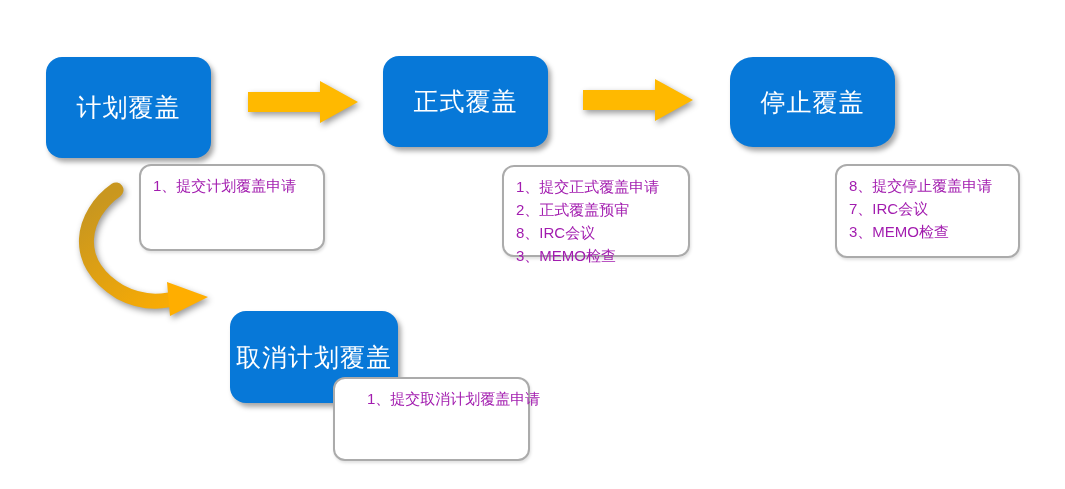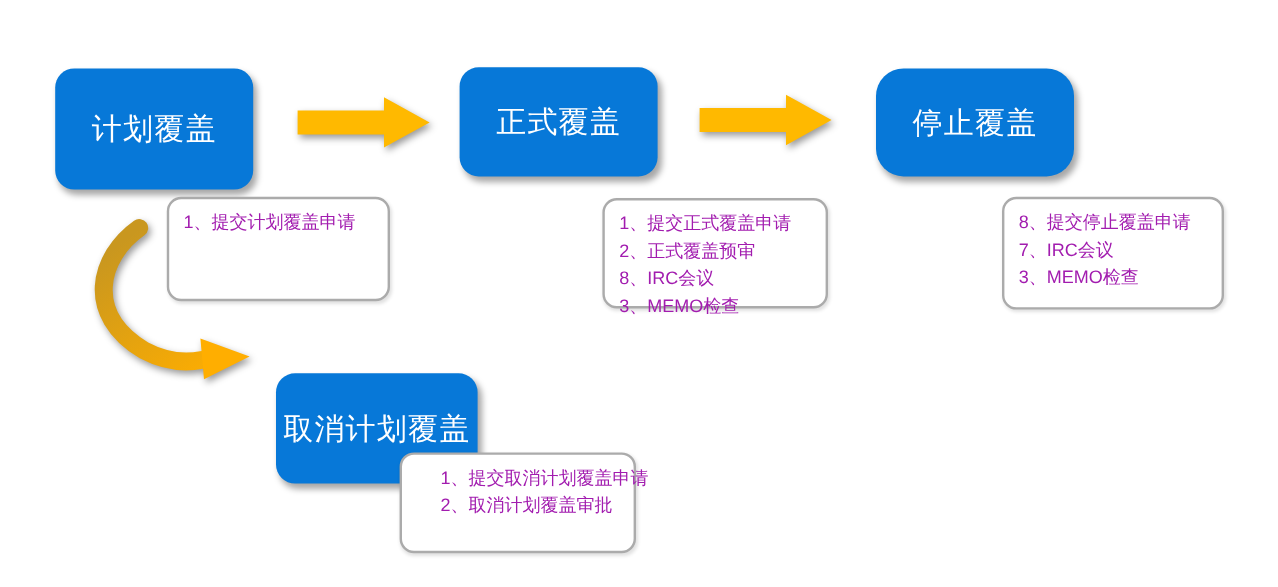--- a/index.html
+++ b/index.html
@@ -118,16 +118,15 @@
   </div>
 
   <div class="steps steps-stop">
     <div>8、提交停止覆盖申请</div>
     <div>7、IRC会议</div>
     <div>3、MEMO检查</div>
   </div>
 
   <div class="steps steps-cancel">
     <div>1、提交取消计划覆盖申请</div>
-    <div>2、取消计划覆盖审批</div>
   </div>
 
 </div>
 
 </body></html>

